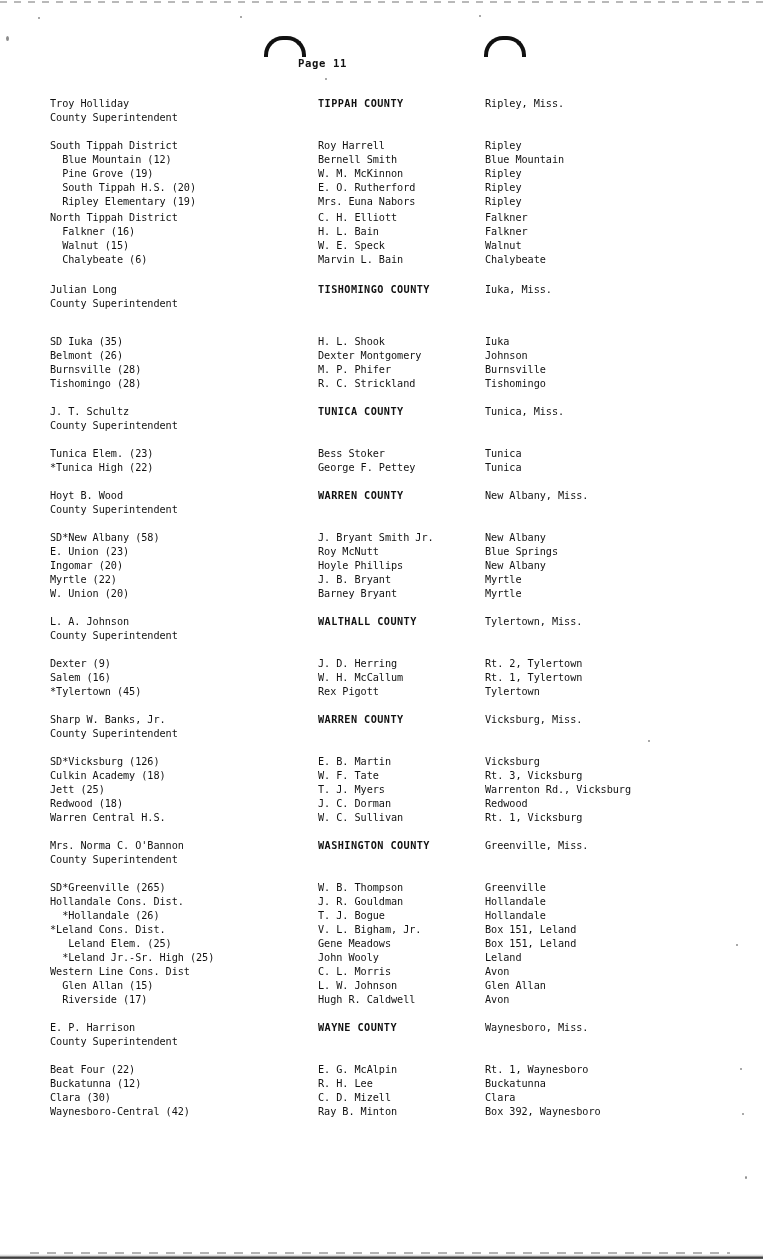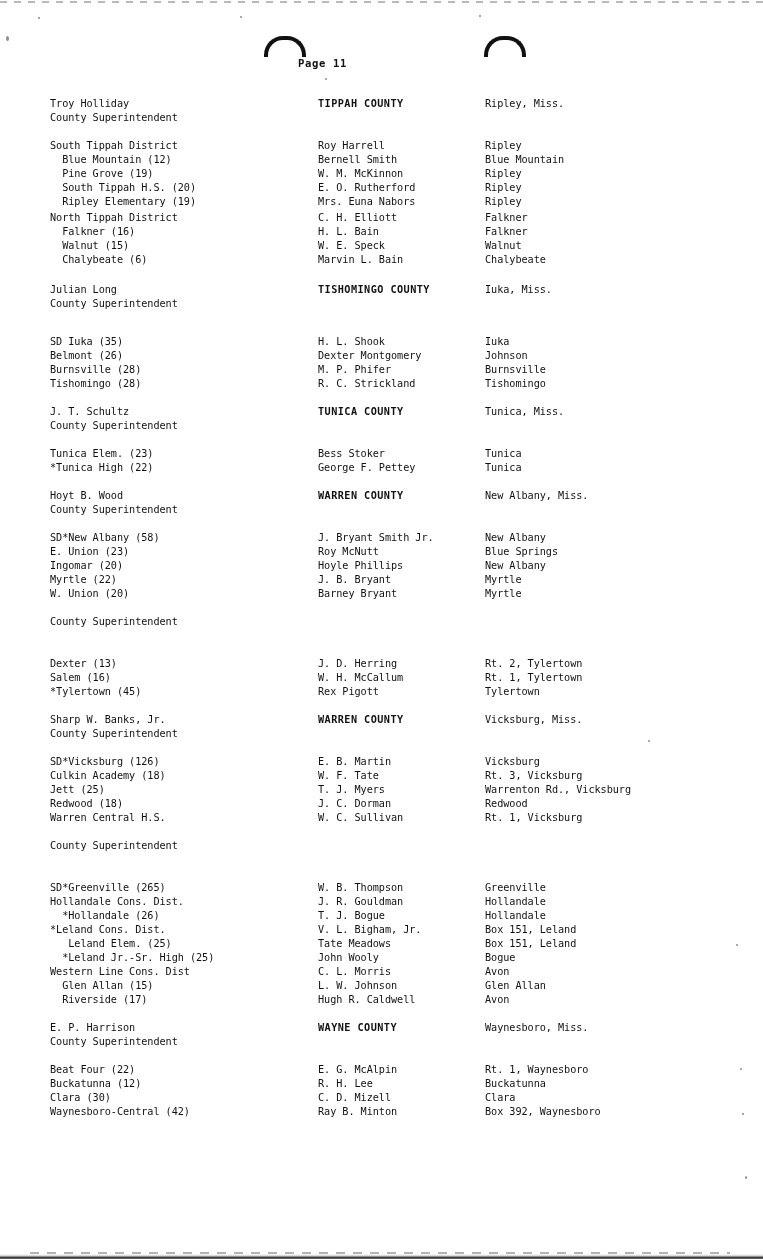--- a/index.html
+++ b/index.html
@@ -189,48 +189,50 @@
           <div class="row"><span class="c1">County Superintendent</span></div>
         </div>
         <div class="block" style="top: 531px; text-decoration: underline;">
           <div class="row"><span class="c1">SD*New Albany (58)</span><span class="c2">J. Bryant Smith Jr.</span><span class="c3">New Albany</span></div>
           <div class="row"><span class="c1">E. Union (23)</span><span class="c2">Roy McNutt</span><span class="c3">Blue Springs</span></div>
           <div class="row"><span class="c1">Ingomar (20)</span><span class="c2">Hoyle Phillips</span><span class="c3">New Albany</span></div>
           <div class="row"><span class="c1">Myrtle (22)</span><span class="c2">J. B. Bryant</span><span class="c3">Myrtle</span></div>
           <div class="row"><span class="c1">W. Union (20)</span><span class="c2">Barney Bryant</span><span class="c3">Myrtle</span></div>
         </div>
         <div class="block" style="top: 615px;">
+          <div class="row"><span class="c1">L. A. Johnson</span><span class="c2 county b">WALTHALL COUNTY</span><span class="c3">Tylertown, Miss.</span></div>
           <div class="row"><span class="c1">County Superintendent</span></div>
         </div>
         <div class="block" style="top: 657px;">
-          <div class="row"><span class="c1">Dexter (13)</span><span class="c2">J. D. Herring</span><span class="c3">Rt. 2, Tylertown</span></div>
+          <div class="row"><span class="c1">Dexter (9)</span><span class="c2">J. D. Herring</span><span class="c3">Rt. 2, Tylertown</span></div>
           <div class="row"><span class="c1">Salem (16)</span><span class="c2">W. H. McCallum</span><span class="c3">Rt. 1, Tylertown</span></div>
           <div class="row"><span class="c1">*Tylertown (45)</span><span class="c2">Rex Pigott</span><span class="c3">Tylertown</span></div>
         </div>
         <div class="block" style="top: 713px;">
           <div class="row"><span class="c1">Sharp W. Banks, Jr.</span><span class="c2 county b">WARREN COUNTY</span><span class="c3">Vicksburg, Miss.</span></div>
           <div class="row"><span class="c1">County Superintendent</span></div>
         </div>
         <div class="block" style="top: 755px;">
           <div class="row"><span class="c1">SD*Vicksburg (126)</span><span class="c2">E. B. Martin</span><span class="c3">Vicksburg</span></div>
           <div class="row"><span class="c1">Culkin Academy (18)</span><span class="c2">W. F. Tate</span><span class="c3">Rt. 3, Vicksburg</span></div>
           <div class="row"><span class="c1">Jett (25)</span><span class="c2">T. J. Myers</span><span class="c3">Warrenton Rd., Vicksburg</span></div>
           <div class="row"><span class="c1">Redwood (18)</span><span class="c2">J. C. Dorman</span><span class="c3">Redwood</span></div>
           <div class="row"><span class="c1">Warren Central H.S.</span><span class="c2">W. C. Sullivan</span><span class="c3">Rt. 1, Vicksburg</span></div>
         </div>
         <div class="block" style="top: 839px;">
+          <div class="row"><span class="c1">Mrs. Norma C. O'Bannon</span><span class="c2 county b">WASHINGTON COUNTY</span><span class="c3">Greenville, Miss.</span></div>
           <div class="row"><span class="c1">County Superintendent</span></div>
         </div>
         <div class="block" style="top: 881px;">
           <div class="row"><span class="c1">SD*Greenville (265)</span><span class="c2">W. B. Thompson</span><span class="c3">Greenville</span></div>
           <div class="row"><span class="c1">Hollandale Cons. Dist.</span><span class="c2">J. R. Gouldman</span><span class="c3">Hollandale</span></div>
           <div class="row"><span class="c1">  *Hollandale (26)</span><span class="c2">T. J. Bogue</span><span class="c3">Hollandale</span></div>
           <div class="row"><span class="c1">*Leland Cons. Dist.</span><span class="c2">V. L. Bigham, Jr.</span><span class="c3">Box 151, Leland</span></div>
-          <div class="row"><span class="c1">   Leland Elem. (25)</span><span class="c2">Tate Meadows</span><span class="c3">Box 151, Leland</span></div>
-          <div class="row"><span class="c1">  *Leland Jr.-Sr. High (25)</span><span class="c2">John Wooly</span><span class="c3">Bogue</span></div>
+          <div class="row"><span class="c1">   Leland Elem. (25)</span><span class="c2">Gene Meadows</span><span class="c3">Box 151, Leland</span></div>
+          <div class="row"><span class="c1">  *Leland Jr.-Sr. High (25)</span><span class="c2">John Wooly</span><span class="c3">Leland</span></div>
           <div class="row"><span class="c1">Western Line Cons. Dist</span><span class="c2">C. L. Morris</span><span class="c3">Avon</span></div>
           <div class="row"><span class="c1">  Glen Allan (15)</span><span class="c2">L. W. Johnson</span><span class="c3">Glen Allan</span></div>
           <div class="row"><span class="c1">  Riverside (17)</span><span class="c2">Hugh R. Caldwell</span><span class="c3">Avon</span></div>
         </div>
         <div class="block" style="top: 1021px;">
           <div class="row"><span class="c1">E. P. Harrison</span><span class="c2 county b">WAYNE COUNTY</span><span class="c3">Waynesboro, Miss.</span></div>
           <div class="row"><span class="c1">County Superintendent</span></div>
         </div>
         <div class="block" style="top: 1063px;">
           <div class="row"><span class="c1">Beat Four (22)</span><span class="c2">E. G. McAlpin</span><span class="c3">Rt. 1, Waynesboro</span></div>

